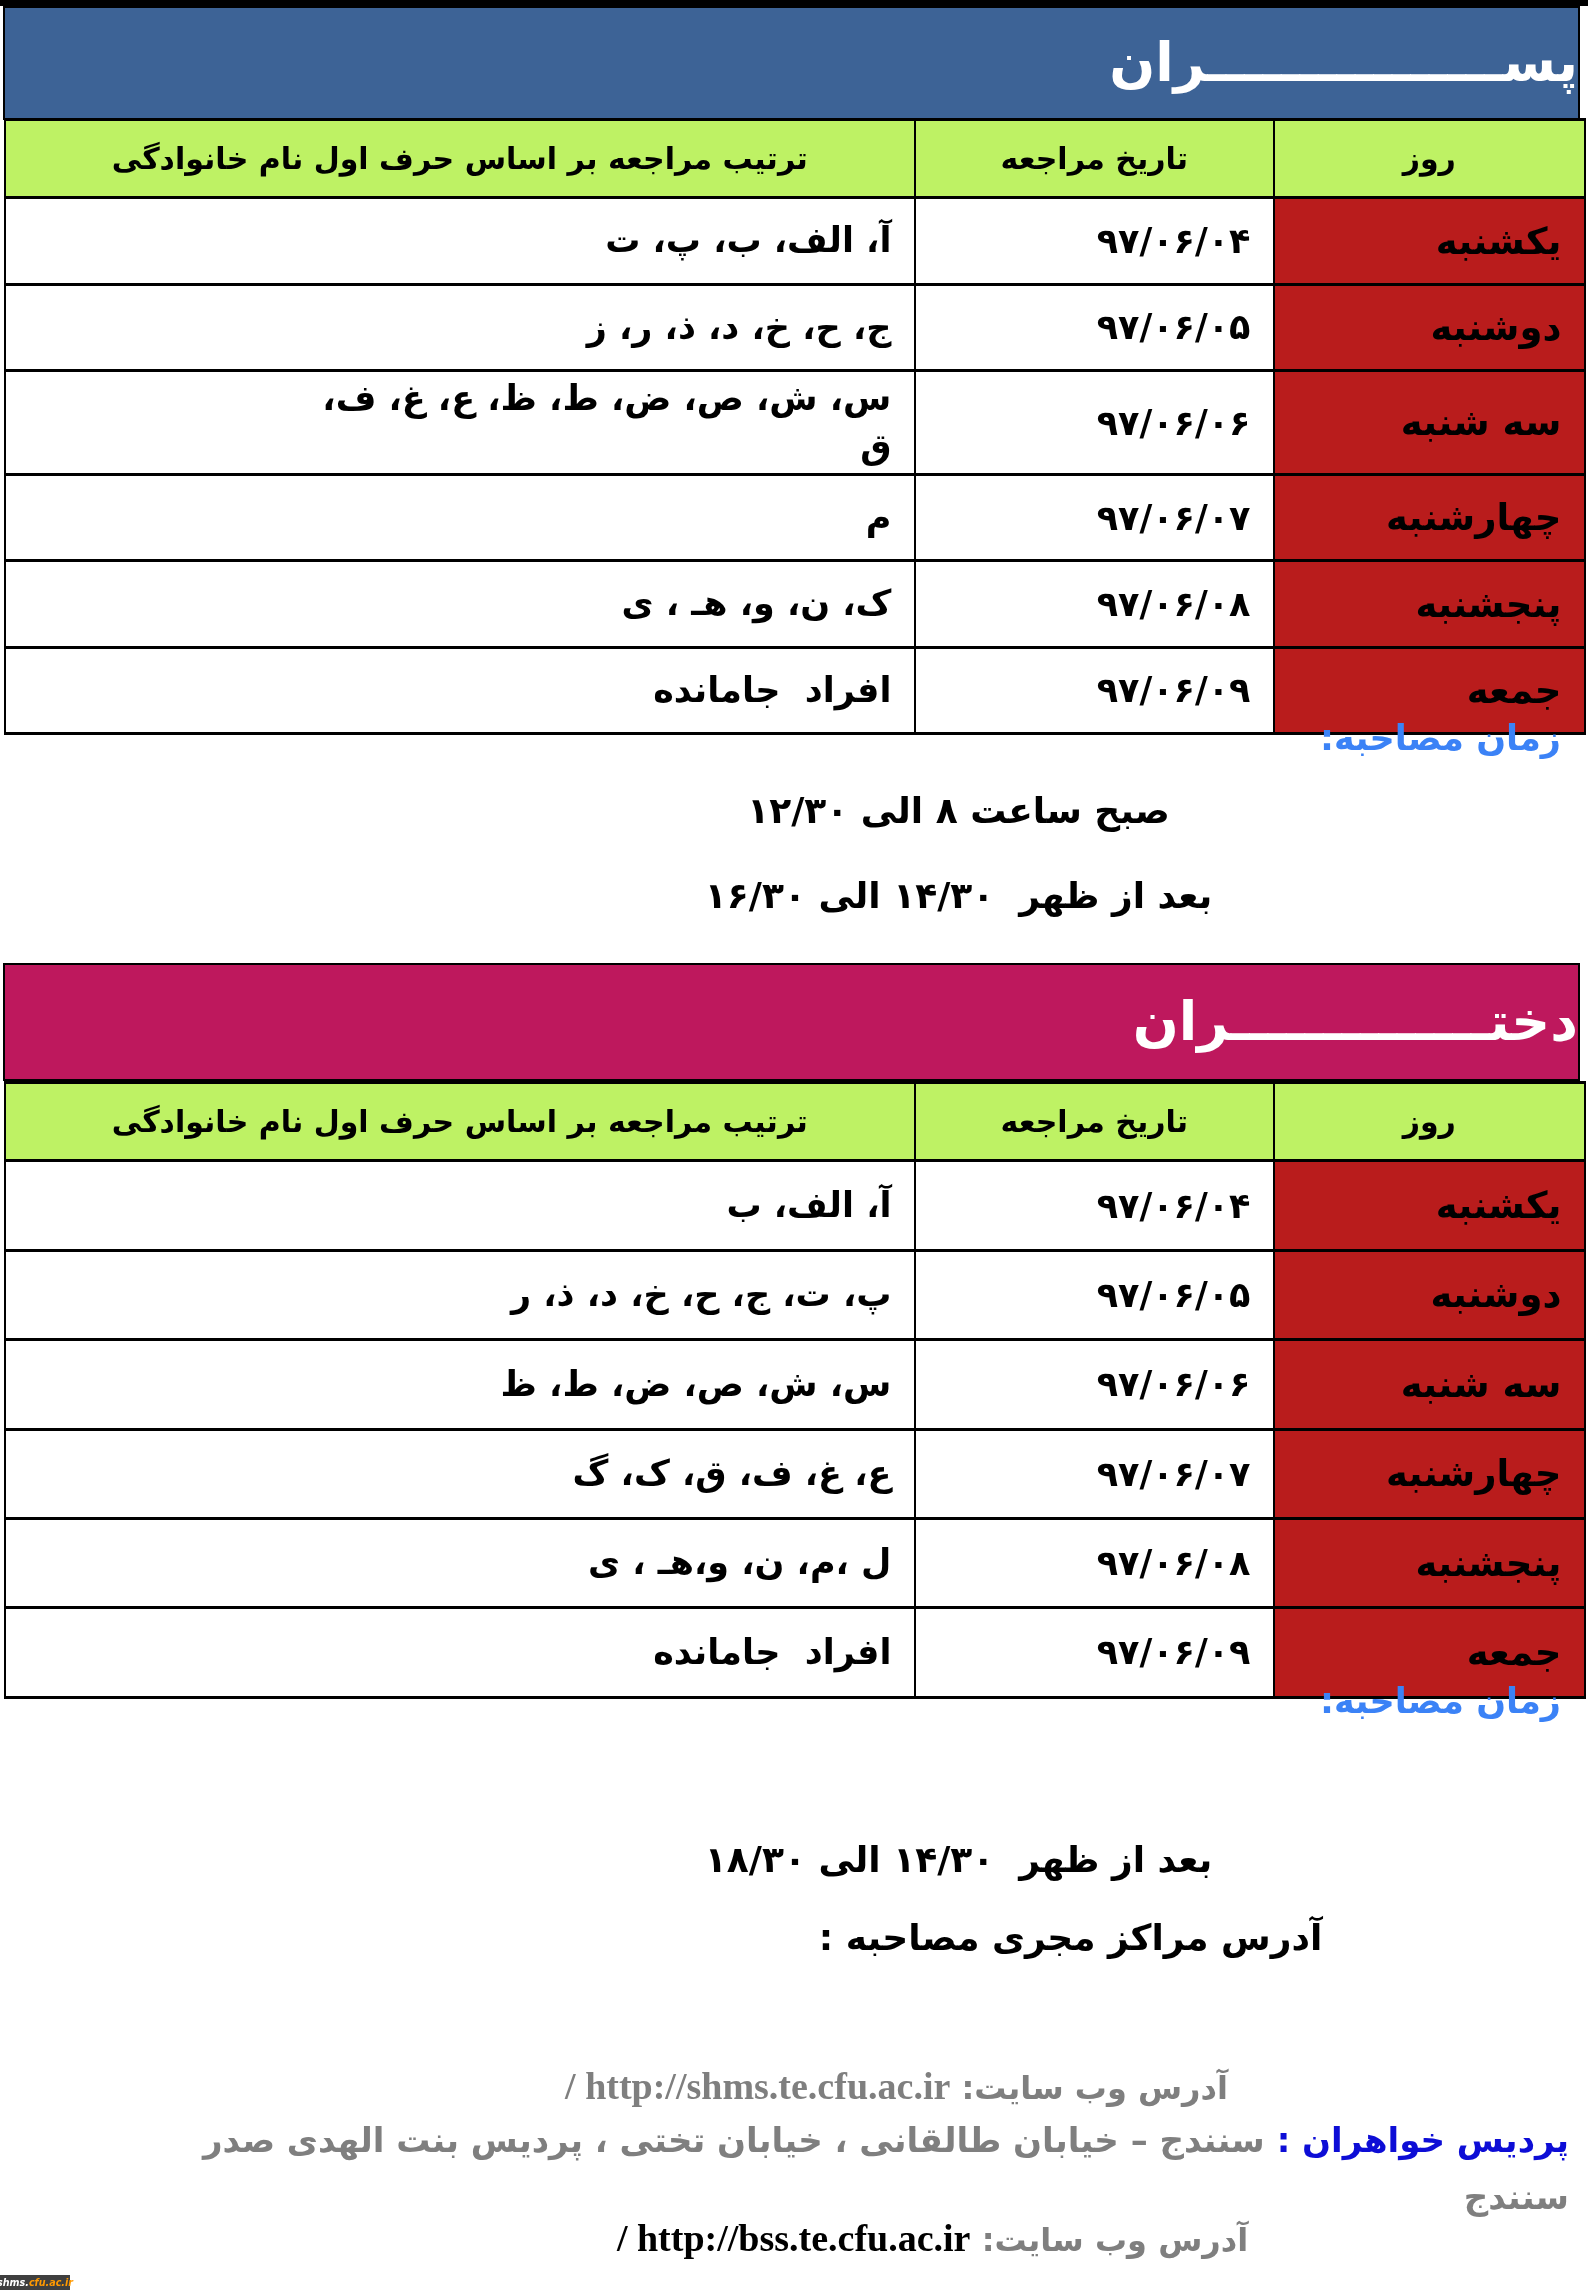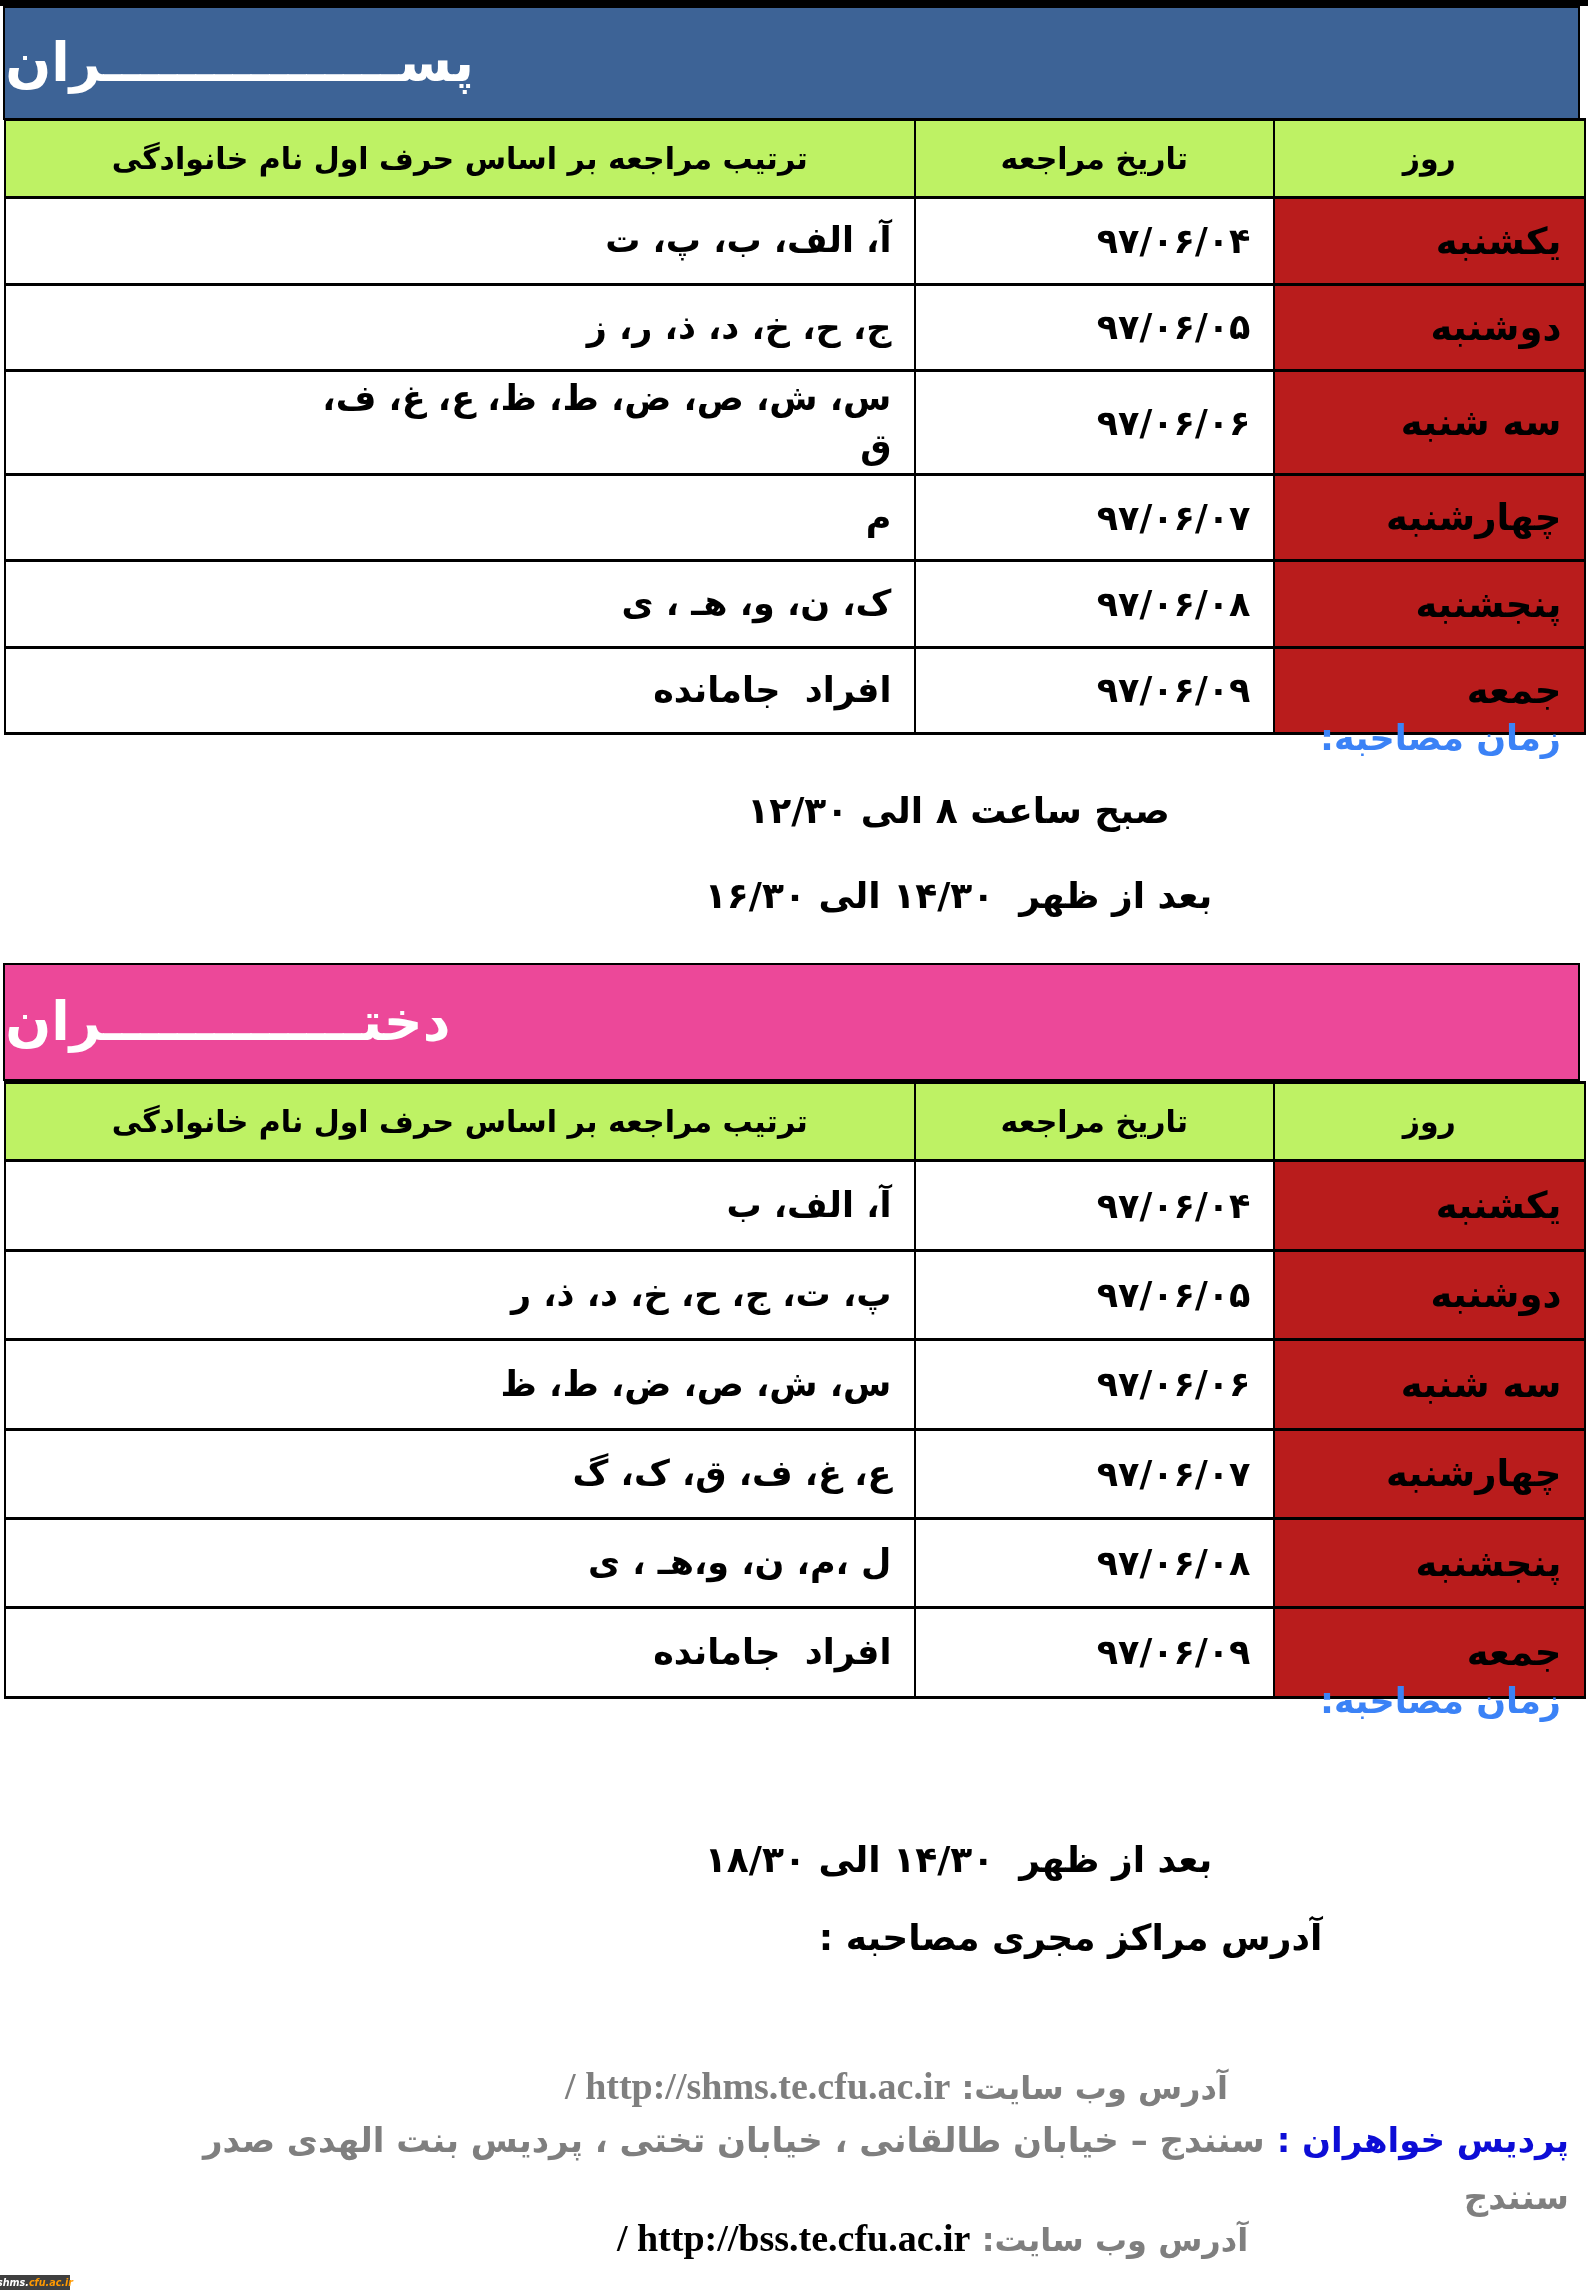--- a/index.html
+++ b/index.html
@@ -13,24 +13,24 @@
     font-weight:bold;
     color:#000;
   }
   
   .top-bar{position:absolute;top:0;left:0;right:0;height:5.6px;background:#000;}
 
   
   .banner{
     position:absolute;left:3.2px;right:9px;height:110px;
     border:2.4px solid #000;
-    display:flex;align-items:center;justify-content:flex-end;
+    display:flex;align-items:center;justify-content:flex-start;
   }
   .banner-boys{top:5.6px;background:#3D6396;}
-  .banner-girls{top:963px;background:#ec4899;height:114px;}
+  .banner-girls{top:963px;background:#be185d;height:114px;}
   .banner-title{
     color:#ffffff;font-size:54px;font-weight:bold;letter-spacing:0;
     line-height:1;white-space:nowrap;
   }
 
   
   table.sched{
     position:absolute;left:3.2px;right:3.2px;width:1582px;
     border-collapse:collapse;table-layout:fixed;
     background:#fff;

